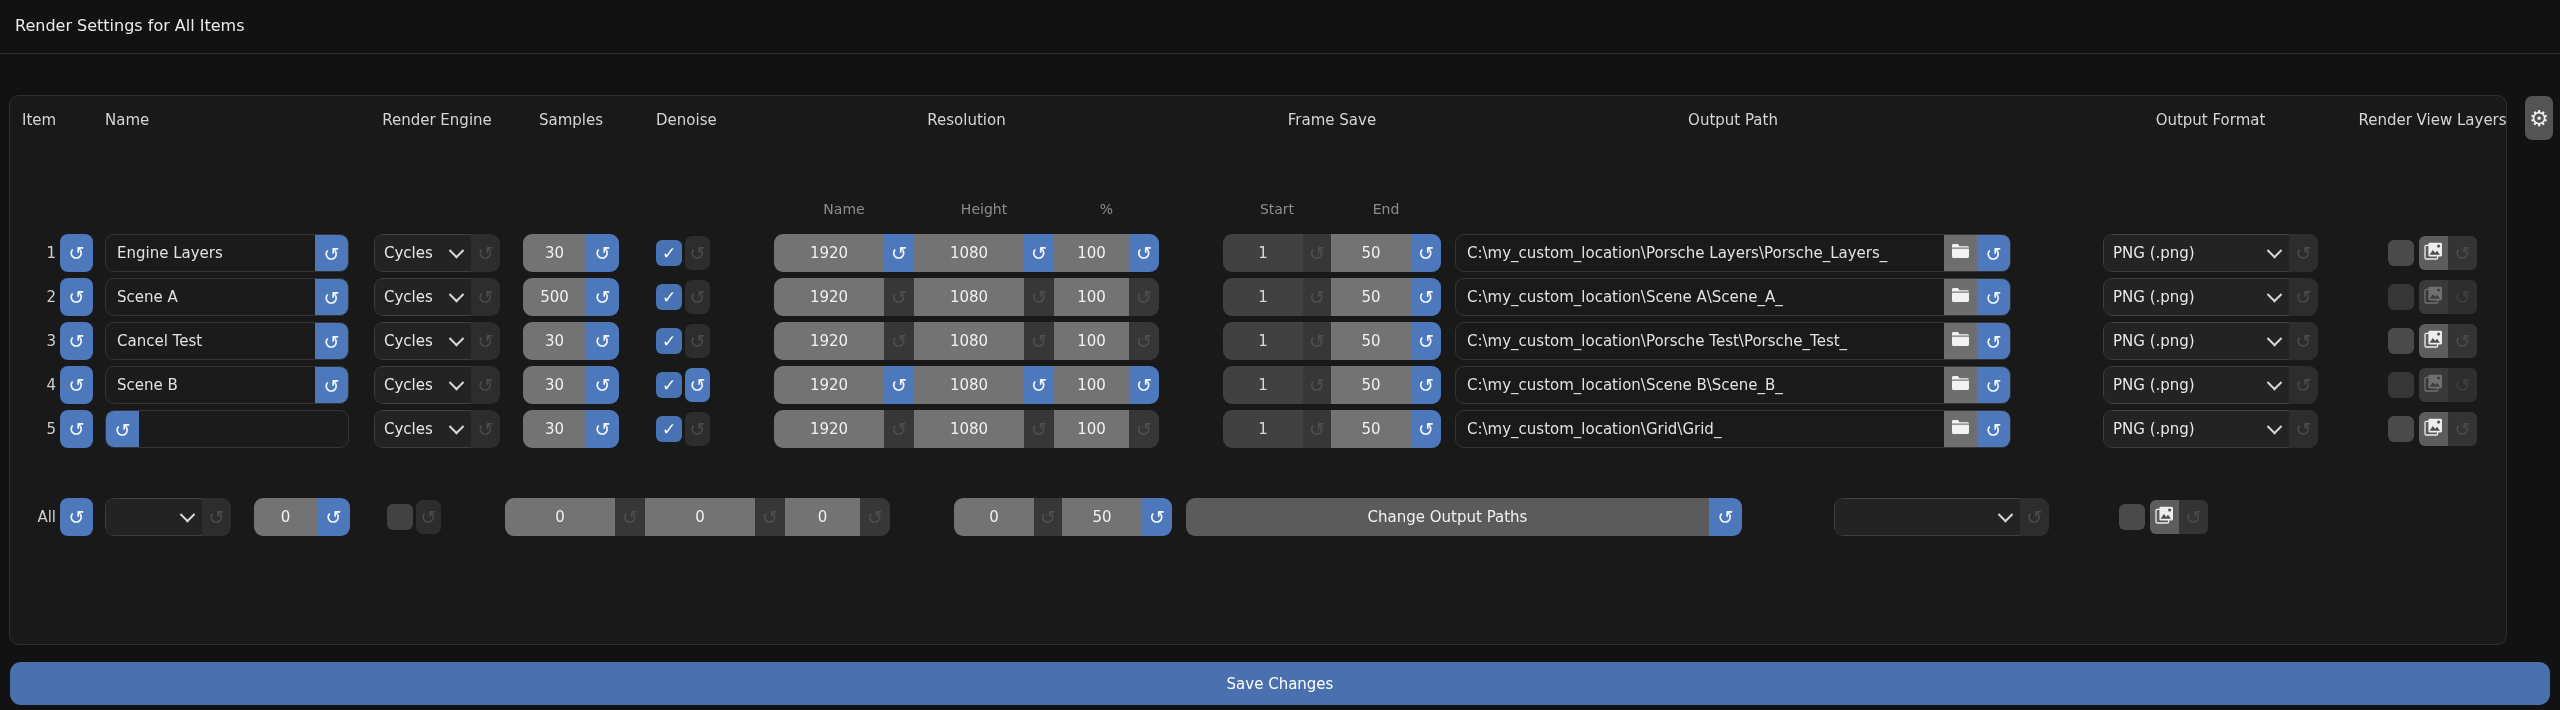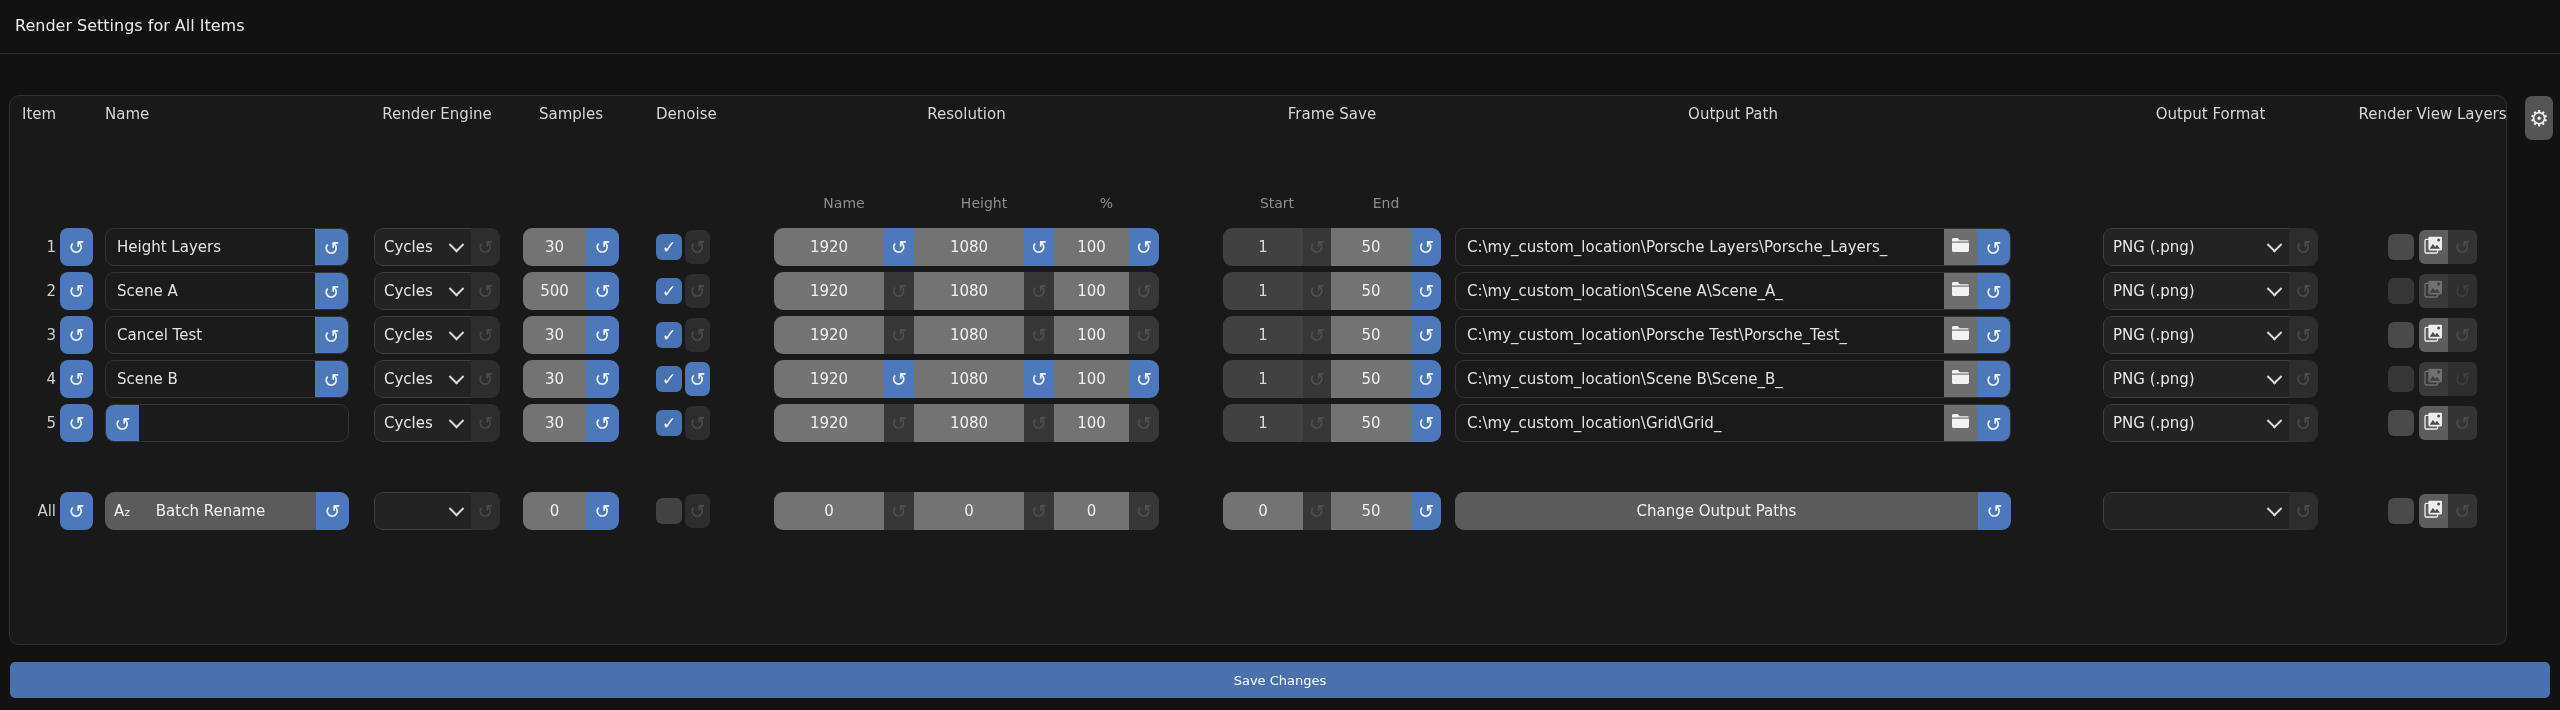--- a/index.html
+++ b/index.html
@@ -1,21 +1,21 @@
 <!DOCTYPE html>
 <html><head>
 <meta charset="utf-8">
 <style>
   html,body{margin:0;padding:0}
   body{width:2560px;height:710px;background:#121212;font-family:"DejaVu Sans","Liberation Sans",sans-serif;
        color:#e6e6e6;position:relative;overflow:hidden;font-size:15px}
   .title{position:absolute;left:15px;top:16px;font-size:16px;color:#ebebeb}
   .divider{position:absolute;left:0;top:53px;width:2560px;height:1px;background:#2c2c2c}
   .panel{position:absolute;left:9px;top:95px;width:2498px;height:550px;background:#191919;
-         border:1px solid #2f2f2f;border-radius:10px;box-sizing:border-box;padding:8px 12px 0 12px}
+         border:1px solid #2f2f2f;border-radius:10px;box-sizing:border-box;padding:14px 12px 0 12px}
   .hrow{display:flex;height:20px;align-items:center;color:#d5d5d5;font-size:15px}
   .hc{flex:none;white-space:nowrap}
   .c{text-align:center}
   .hc-item{width:83px}.hc-name{width:244px;margin-right:25px}.hc-eng{width:126px;margin-right:23px}
   .hc-smp{width:96px;margin-right:37px}.hc-den{width:118px}.hc-res{width:385px;margin-right:64px}
   .hc-frm{width:218px;margin-right:14px}.hc-path{width:556px;margin-right:92px}
   .hc-fmt{width:215px;margin-right:70px}.hc-rvl{width:89px;display:flex;justify-content:center}
   .shrow{display:flex;margin-top:70px;height:18px;align-items:center;color:#8d8d8d;font-size:14px}
   .sh{flex:none;text-align:center;white-space:nowrap}
   .sh-sp{width:752px}.sh-w{width:140px}.sh-h{width:140px}.sh-p{width:105px}.sh-g{width:64px}
@@ -64,21 +64,21 @@
            display:flex;align-items:center;justify-content:center}
   .rvl .undo{width:29px;height:34px;border-radius:0 6px 6px 0;background:#343434;color:#4a4a4a}
   .rvl.dim .rvl-cb{background:#363636}
   .rvl.dim .rvl-img{background:#393939}
   .rvl.dim .rvl-img svg{opacity:.3}
   .rvl.dim .undo{background:#2e2e2e;color:#3e3e3e}
   .gear{position:absolute;top:96px;right:7px;width:28px;height:44px;border-radius:7px;background:#545454;
         display:flex;align-items:center;justify-content:center}
   .gear::before{content:"\2699";font-size:22px;color:#f0f0f0}
   .footer{position:absolute;left:10px;top:662px;width:2540px;display:flex;gap:12px}
-  .btn{flex:1;height:36px;border-radius:5px;display:flex;align-items:center;justify-content:center;font-size:13px}
+  .btn{flex:1;height:43px;border-radius:11px;display:flex;align-items:center;justify-content:center;font-size:15px}
   .btn.save{background:#4a71ae;color:#fff}
   .btn.cancel{background:#535353;color:#e9e9e9}
 </style>
 </head>
 <body>
 
 <div class="title">Render Settings for All Items</div>
 <div class="divider"></div>
 
 <div class="panel">
@@ -103,21 +103,21 @@
     <span class="sh sh-p">%</span>
     <span class="sh sh-g"></span>
     <span class="sh sh-s">Start</span>
     <span class="sh sh-e">End</span>
   </div>
   <div id="rows">
       <div class="data-row">
         <span class="item-label">1</span>
         <span class="undo on item" style="width: 33px;"></span>
         <div class="comp name-comp">
-          <span class="txt">Height Layers</span>
+          <span class="txt">Engine Layers</span>
           <span class="undo on"></span>
         </div>
         <div class="comp dd-comp">
           <div class="dd">
             <span class="ddv">Cycles</span>
             <span class="chev"></span>
           </div>
           <span class="undo off" style="width: 29px;"></span>
         </div>
         <div class="comp samples-comp">
@@ -431,27 +431,20 @@
                 <circle cx="14.6" cy="3.9" r="1.5" fill="#4c4c4c"></circle>
                 <path d="M5.6 12.8l3.3-4.8 2.3 2.9 1.8-2.1 2.9 4z" fill="#4c4c4c"></path>
               </svg></span>
           </span>
           <span class="undo off" style="width: 29px;"></span>
         </div>
       </div>
       <div class="data-row all-row">
         <span class="item-label">All</span>
         <span class="undo on item" style="width: 33px;"></span>
-        <div class="comp name-comp allbtn">
-          <div class="gbtn">
-            <span class="azw">A<span class="azz">z</span></span>
-            <span class="gbl">Batch Rename</span>
-          </div>
-          <span class="undo on"></span>
-        </div>
         <div class="comp dd-comp">
           <div class="dd">
             <span class="ddv"></span>
             <span class="chev"></span>
           </div>
           <span class="undo off" style="width: 29px;"></span>
         </div>
         <div class="comp samples-comp">
           <span class="num" style="width: 63px;">0</span>
           <span class="undo on"></span>

